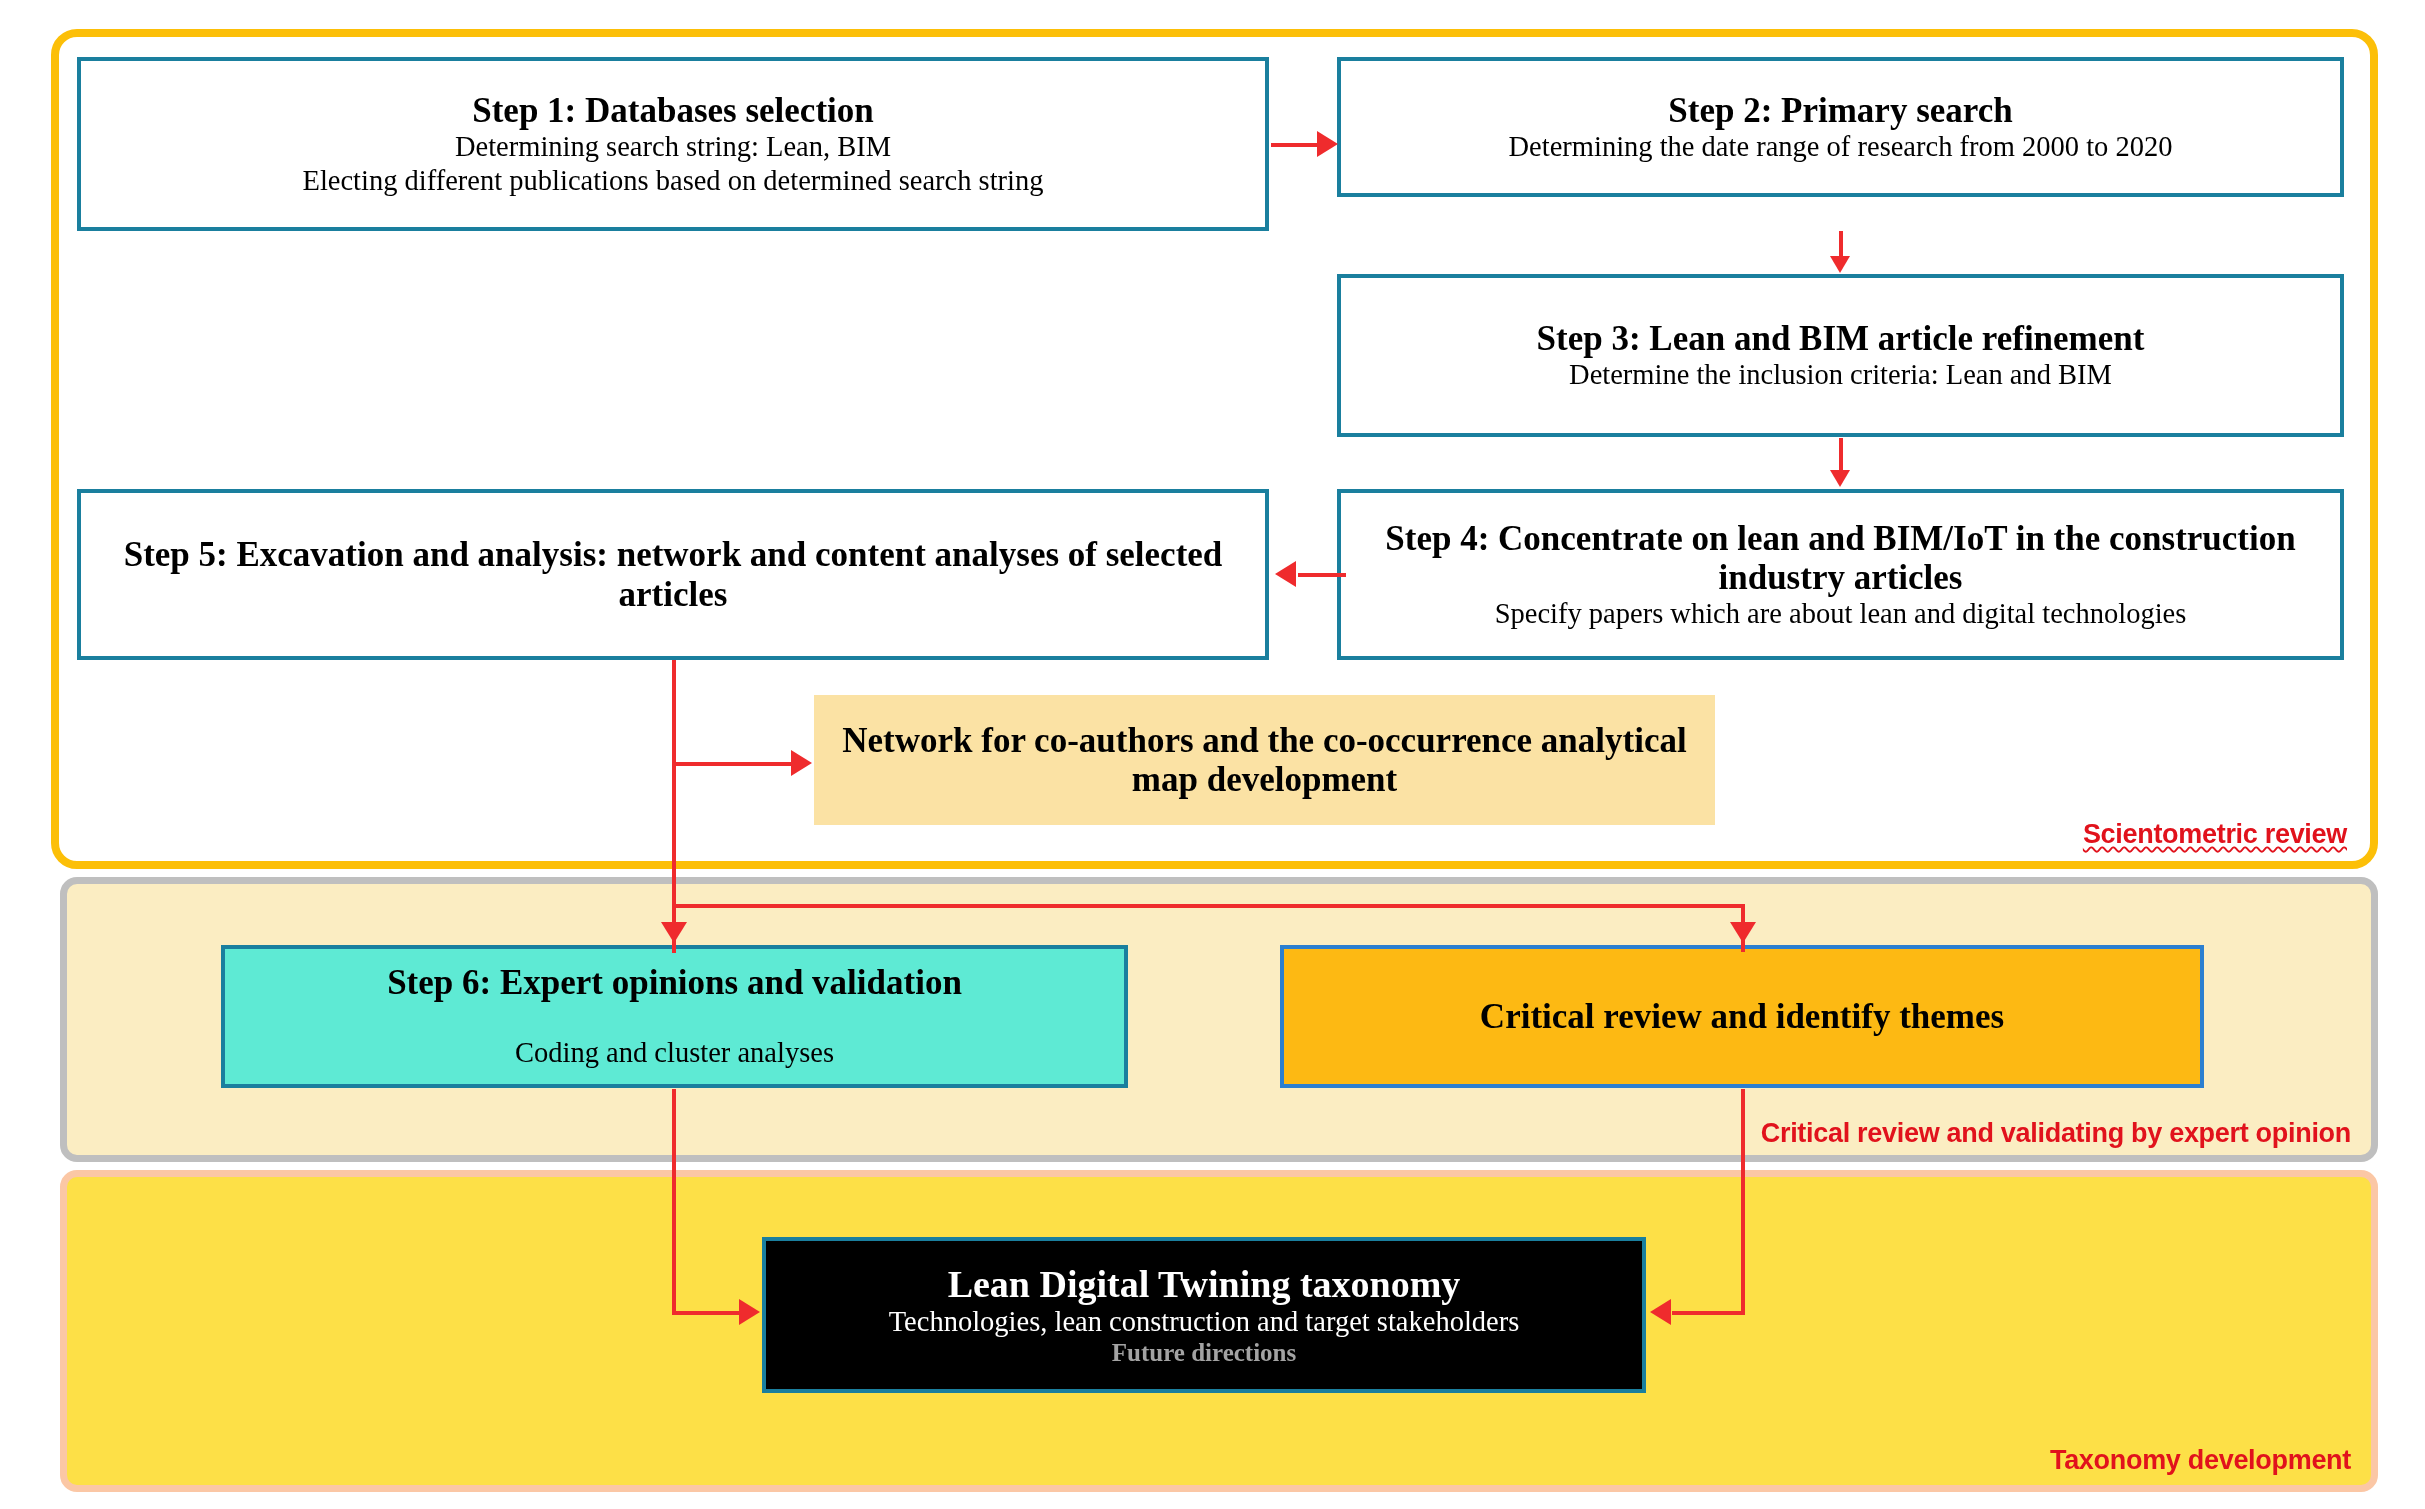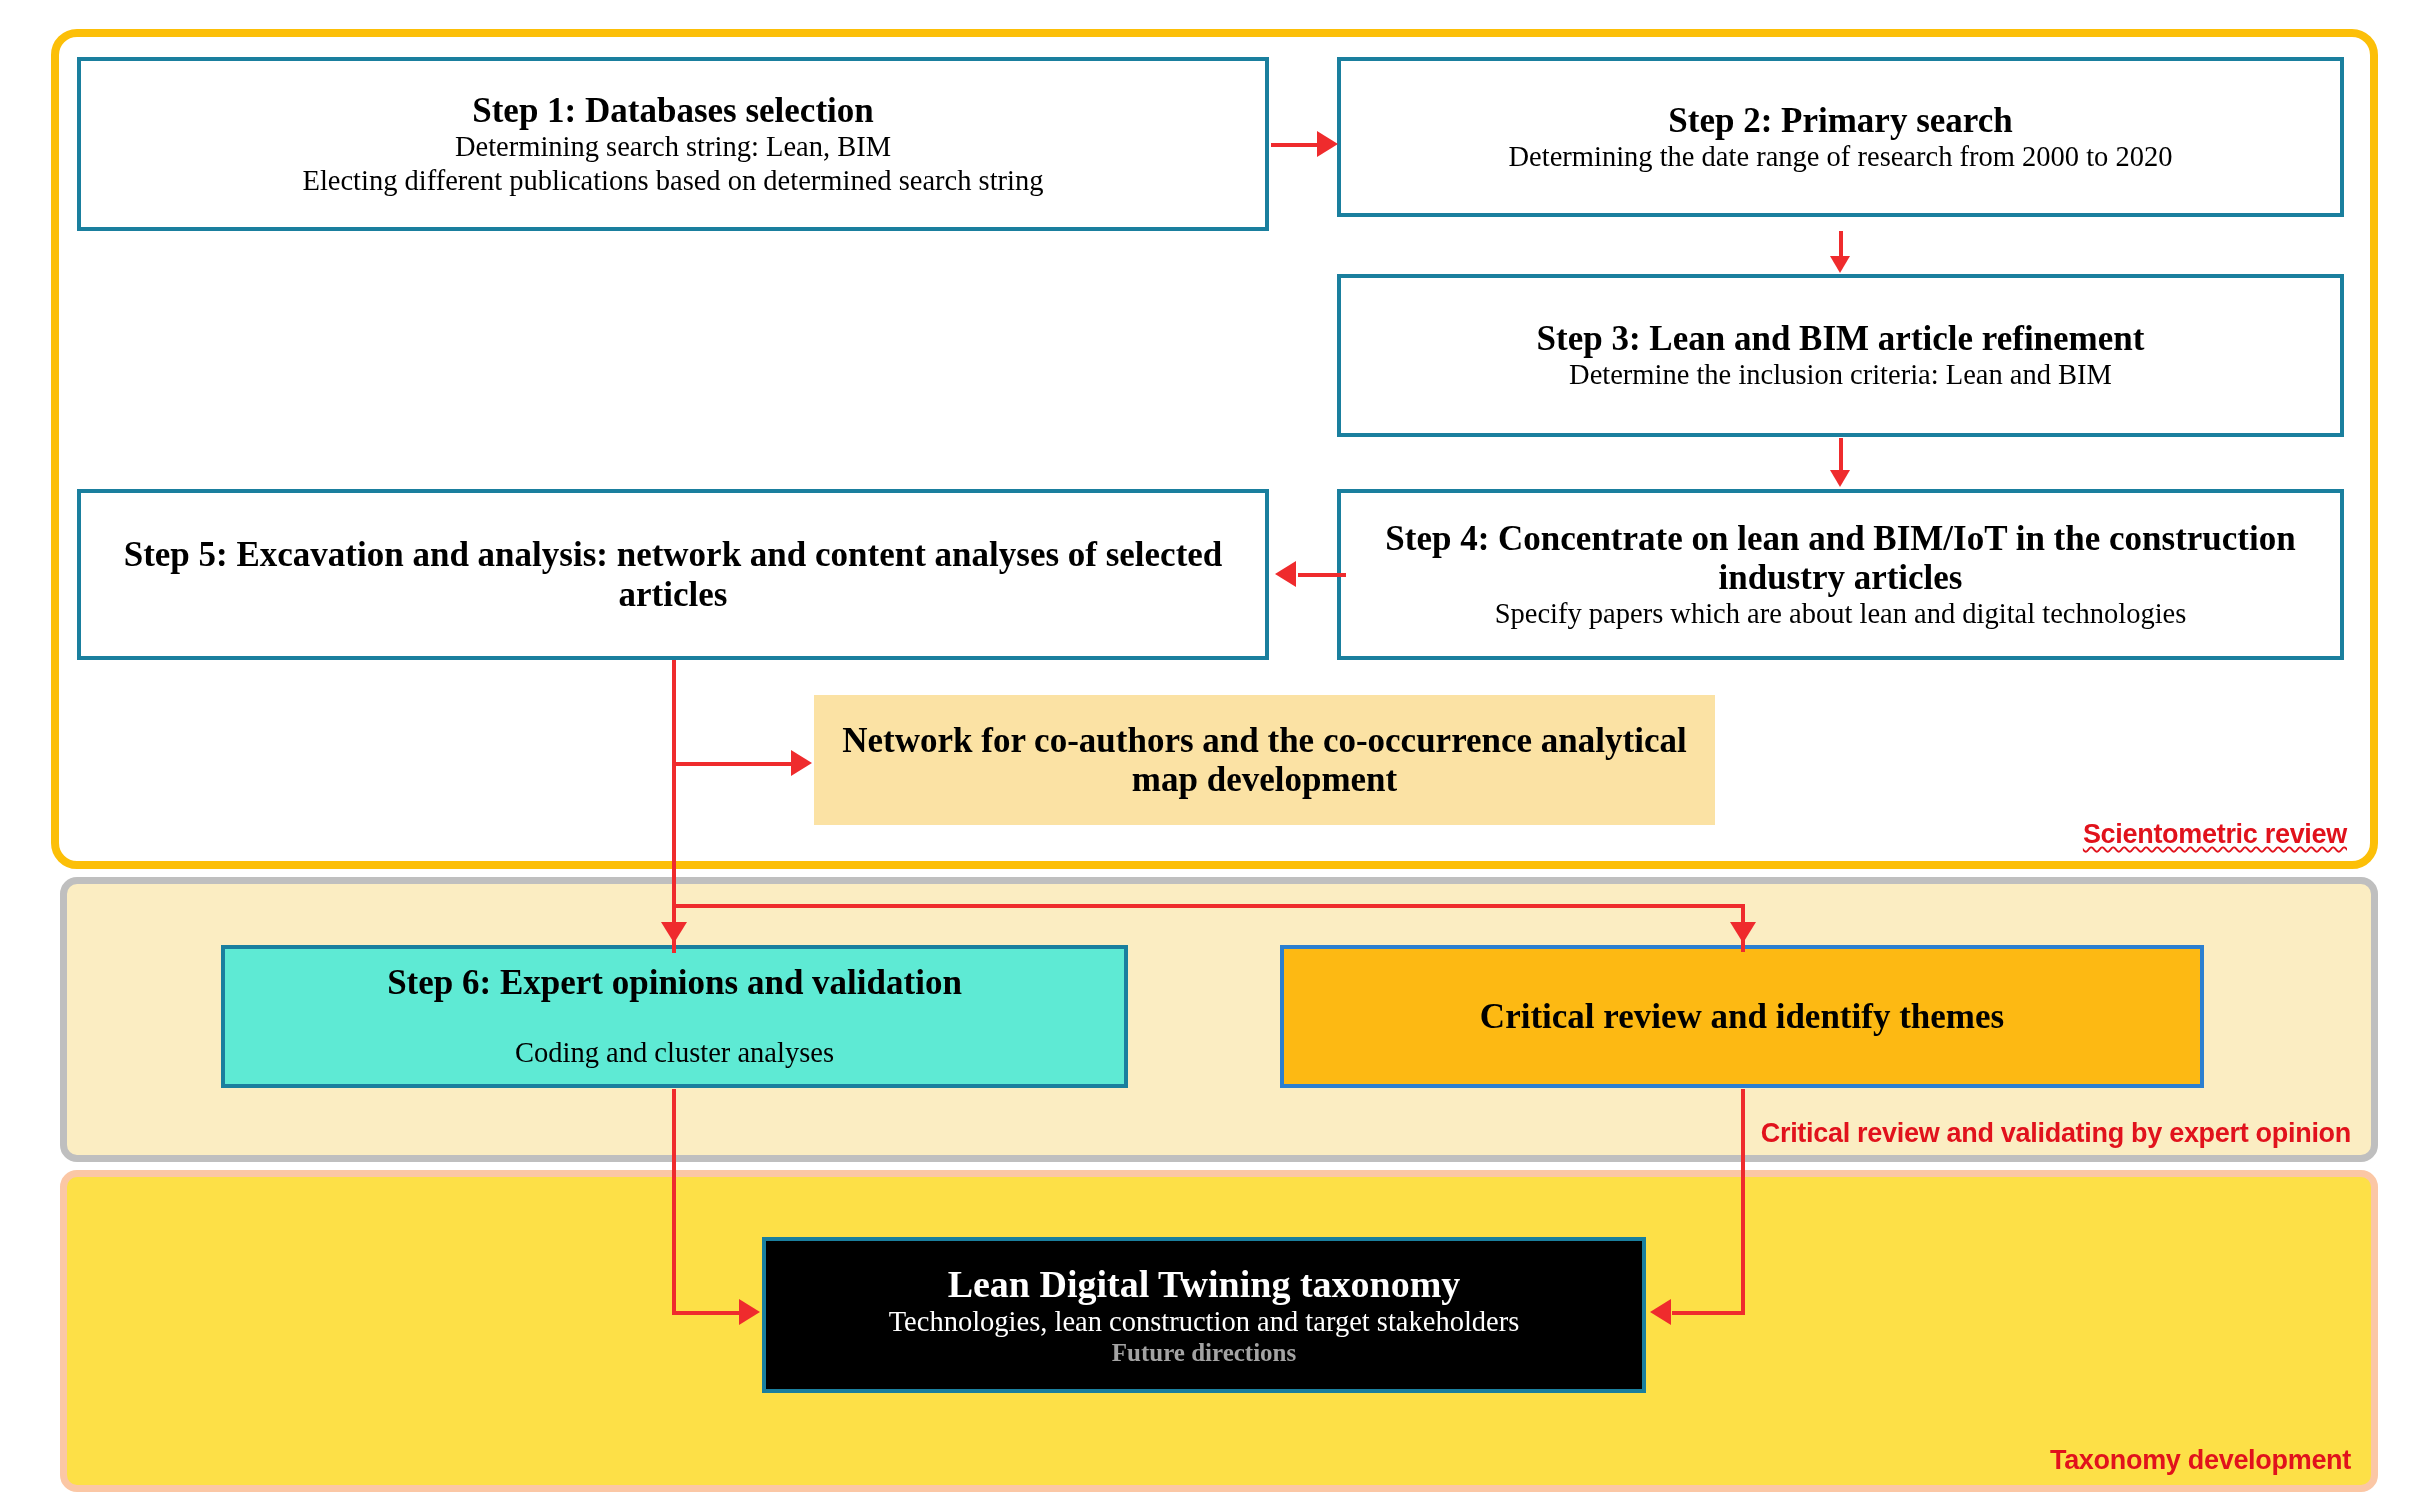--- a/index.html
+++ b/index.html
@@ -89,21 +89,21 @@
   .box.cream { background: #FBE2A4; }
   .box.amber { background: #5eead4; gap: 34px; }
   .box.amber-blue { border-color: #2B7FD0; background: #FDB913; }
   .box.dark { background: #000000; border-color: #1A7F9E; }
   .box.dark .title { color: #ffffff; font-size: 38px; }
   .box.dark .sub   { color: #ffffff; }
   .box.dark .hl    { color: #a3a3a3; font-weight: bold; font-size: 25px; }
 
   
   #box-step1 { left: 77px;  top: 57px;   width: 1192px; height: 174px; text-align: right; }
-  #box-step2 { left: 1337px; top: 57px;   width: 1007px; height: 160px; }
+  #box-step2 { left: 1337px; top: 57px;   width: 1007px; height: 140px; }
   #box-step3 { left: 1337px; top: 274px;  width: 1007px; height: 163px; }
   #box-step4 { left: 1337px; top: 489px;  width: 1007px; height: 171px; }
   #box-step5 { left: 77px;  top: 489px;  width: 1192px; height: 171px; }
   #box-network{ left: 814px; top: 695px; width: 901px; height: 130px; }
   #box-step6 { left: 221px;  top: 945px; width: 907px; height: 143px; }
   #box-critical { left: 1280px; top: 945px; width: 924px; height: 143px; }
   #box-taxonomy { left: 762px; top: 1237px; width: 884px; height: 156px; }
 
   
   .ln { position: absolute; background: #EF2B2D; }

